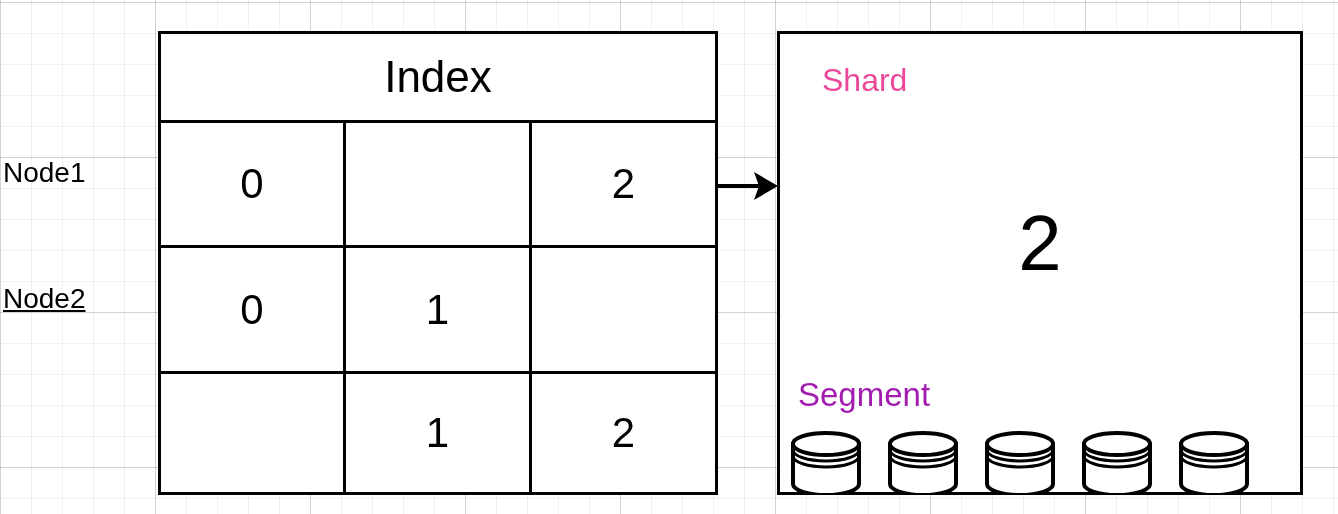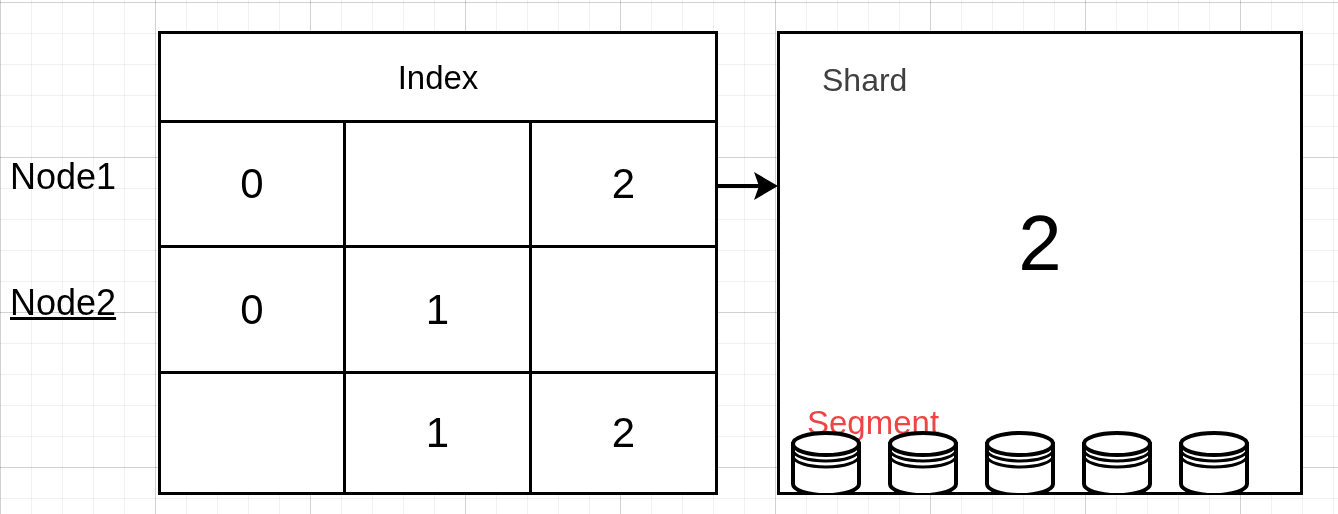--- a/index.html
+++ b/index.html
@@ -44,21 +44,21 @@
     left: 0; top: 0;
     width: 100%;
     height: 89px;
     border-bottom: 3px solid #000000;
     box-sizing: border-box;
     display: flex;
     align-items: center;
     justify-content: center;
   }
   .index-header-label {
-    font-size: 33px;
+    font-size: 44px;
     color: #000000;
     line-height: 1;
   }
   .grid-body {
     position: absolute;
     left: 0;
     top: 89px;
     width: 100%;
     height: 369px;
   }
@@ -81,24 +81,24 @@
     color: #000000;
     line-height: 1;
   }
   .grid-cell.c0 { width: 185px; border-right: 3px solid #000000; }
   .grid-cell.c1 { width: 186px; border-right: 3px solid #000000; }
   .grid-cell.c2 { width: 183px; }
 
   
   .node-label {
     position: absolute;
-    left: 10px;
+    left: 3px;
     width: 135px;
     text-align: left;
-    font-size: 36px;
+    font-size: 28px;
     color: #000000;
     line-height: 1;
   }
   .node-label.n0 { top: 159px; }
   .node-label.n1 { top: 285px; text-decoration: underline; }
   .node-label.n2 { top: 401px; }
 
   
   .arrow {
     position: absolute;
@@ -117,41 +117,40 @@
     height: 464px;
     background: #ffffff;
     border: 3px solid #000000;
     box-sizing: border-box;
   }
   .shard-title {
     position: absolute;
     left: 42px;
     top: 30px;
     font-size: 32px;
-    color: #404040;
+    color: #ec4899;
     line-height: 1;
   }
   .shard-number {
     position: absolute;
     left: 0;
     top: 170px;
     width: 100%;
     text-align: center;
     font-size: 78px;
     color: #000000;
     line-height: 1;
   }
   .segment-title {
     position: absolute;
-    left: 27px;
+    left: 18px;
     top: 344px;
     font-size: 33px;
-    color: #ef4444;
-    line-height: 1;
-    margin-top: 28px;
+    color: #a21caf;
+    line-height: 1;
   }
   .segment-row {
     position: absolute;
     left: 5px;
     top: 396px;
     width: 516px;
     height: 65px;
     display: flex;
     align-items: flex-end;
     gap: 25px;

